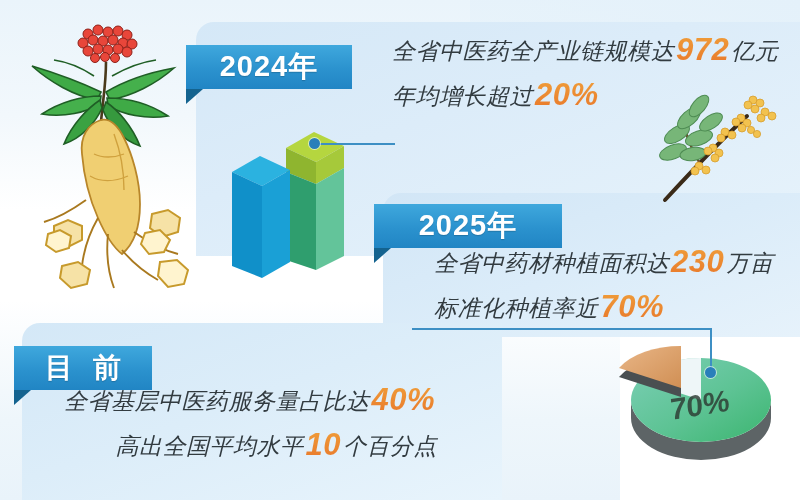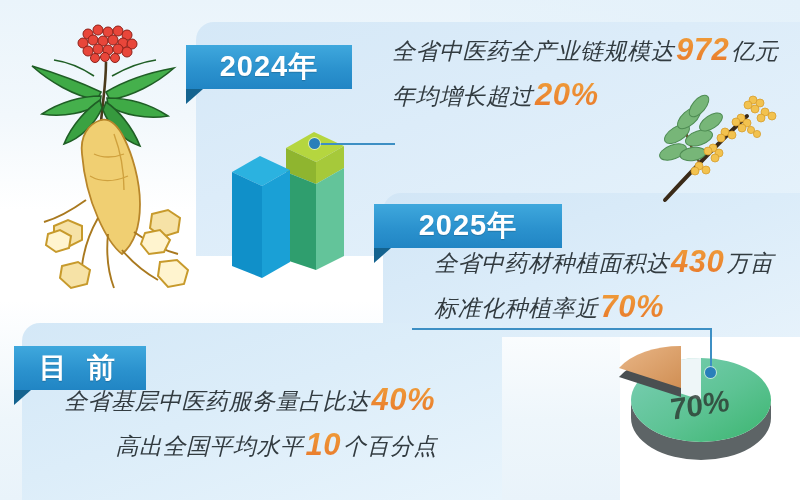--- a/index.html
+++ b/index.html
@@ -52,21 +52,21 @@
     z-index:6;
     margin-top:12px;
   }
   .ribbon .fold{
     position:absolute;left:0;bottom:-15px;width:0;height:0;
     border-left:17px solid #14638f;
     border-bottom:15px solid transparent;
   }
   #ribbon-2024{left:186px;top:33px;width:166px;font-size:29px;}
   #ribbon-2025{left:374px;top:192px;width:188px;font-size:29px;}
-  #ribbon-now{left:14px;top:334px;width:132px;font-size:28px;letter-spacing:6px;padding-left:0;}
+  #ribbon-now{left:14px;top:334px;width:132px;font-size:28px;letter-spacing:6px;padding-left:6px;}
 
   
   .stmt{position:absolute;z-index:7;color:#2a3338;font-style:italic;}
   .line{
     white-space:nowrap;font-size:23px;line-height:43px;color:#323b40;
     letter-spacing:.5px;
   }
   .num{
     font-size:31px;font-weight:bold;vertical-align:-1px;
     background:linear-gradient(180deg,#f0a03a 0%,#e8762a 100%);
@@ -283,21 +283,21 @@
   <div class="ribbon" id="ribbon-now">
     <span>目 前</span>
     <span class="fold"></span>
   </div>
 
   <div class="stmt" id="stmt-2024">
       <div class="line"><span>全省中医药全产业链规模达</span><span class="num">972</span><span>亿元</span></div>
       <div class="line"><span>年均增长超过</span><span class="num">20%</span></div>
     </div>
   <div class="stmt" id="stmt-2025">
-      <div class="line"><span>全省中药材种植面积达</span><span class="num">430</span><span>万亩</span></div>
+      <div class="line"><span>全省中药材种植面积达</span><span class="num">230</span><span>万亩</span></div>
       <div class="line"><span>标准化种植率近</span><span class="num">70%</span></div>
     </div>
   <div class="stmt" id="stmt-now">
       <div class="line"><span>全省基层中医药服务量占比达</span><span class="num">40%</span></div>
       <div class="line"><span>高出全国平均水平</span><span class="num">10</span><span>个百分点</span></div>
     </div>
 
 </div>
 
 </body></html>

